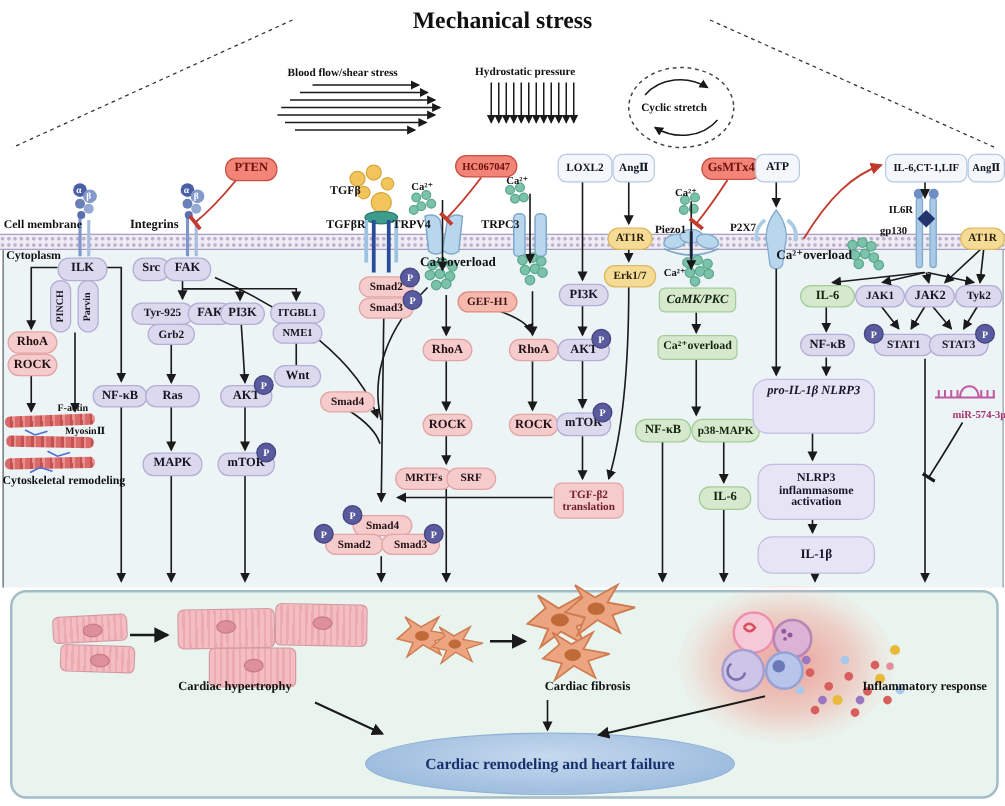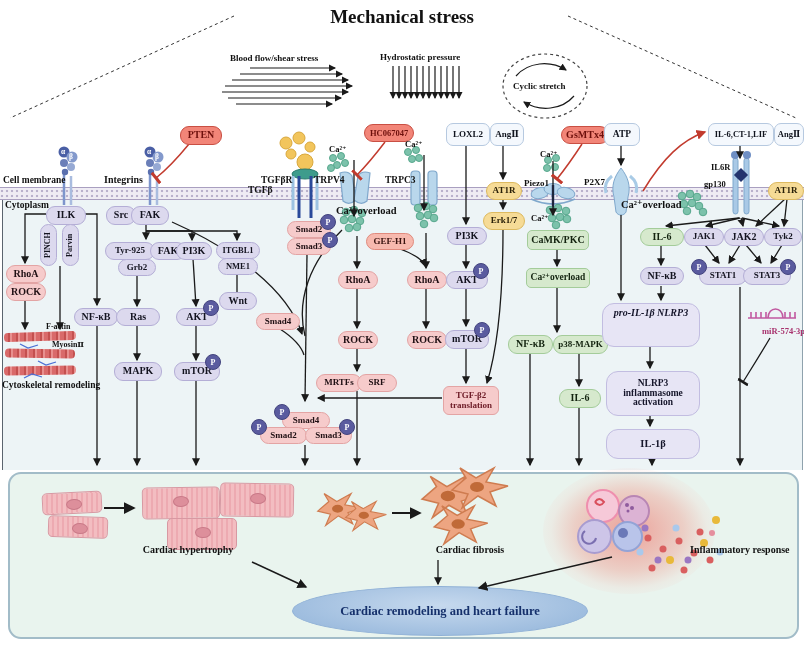--- a/index.html
+++ b/index.html
@@ -411,21 +411,21 @@
   <div class="pbadge" style="left:203px;top:300px;">P</div>
   <div class="n lav" style="left:219px;top:292px;width:36px;height:16px;">Wnt</div>
   <div class="n lav" style="left:114px;top:362px;width:46px;height:17px;">MAPK</div>
   <div class="n lav" style="left:174px;top:362px;width:44px;height:17px;">mTOR</div>
   <div class="pbadge" style="left:205px;top:354px;">P</div>
 
   <div class="lbl" style="left:46px;top:322px;font-size:8px;">F-actin</div>
   <div class="lbl" style="left:52px;top:339px;font-size:8px;">MyosinⅡ</div>
   <div class="lbl" style="left:2px;top:380px;font-size:9.5px;">Cytoskeletal remodeling</div>
 
-  <div class="lbl" style="left:248px;top:148px;font-size:9.5px;margin-top:37px;">TGFβ</div>
+  <div class="lbl" style="left:264px;top:148px;font-size:9.5px;">TGFβ</div>
   <div class="lbl" style="left:261px;top:175px;font-size:9.5px;">TGFβR</div>
   <div class="lbl" style="left:314px;top:175px;font-size:9.5px;">TRPV4</div>
   <div class="lbl" style="left:329px;top:144px;font-size:8.5px;">Ca²⁺</div>
   <div class="lbl" style="left:405px;top:139px;font-size:8.5px;">Ca²⁺</div>
   <div class="lbl" style="left:385px;top:175px;font-size:9.5px;">TRPC3</div>
   <div class="lbl" style="left:336px;top:204px;font-size:10.5px;">Ca²⁺overload</div>
 
   <div class="n pink" style="left:287px;top:221px;width:42px;height:15px;font-size:9px;">Smad2</div>
   <div class="pbadge" style="left:320px;top:214px;">P</div>
   <div class="n pink" style="left:287px;top:238px;width:42px;height:15px;font-size:9px;">Smad3</div>
@@ -458,21 +458,21 @@
   <div class="n pink" style="left:443px;top:386px;width:54px;height:27px;font-size:9px;flex-direction:column;color:#6e1d28;border-radius:6px;">
     <span style="display:block;">TGF-β2</span>
     <span style="display:block;">translation</span>
   </div>
 
   <div class="lbl" style="left:540px;top:149px;font-size:8.5px;">Ca²⁺</div>
   <div class="lbl" style="left:524px;top:178px;font-size:9px;">Piezo1</div>
   <div class="lbl" style="left:584px;top:177px;font-size:9px;">P2X7</div>
   <div class="lbl" style="left:531px;top:213px;font-size:8.5px;">Ca²⁺</div>
   <div class="n whitebox" style="left:604px;top:123px;width:34px;height:21px;font-size:9.5px;">ATP</div>
-  <div class="n green" style="left:527px;top:230px;width:60px;height:18px;border-radius:5px;">CaMK/PKC</div>
+  <div class="n green" style="left:527px;top:230px;width:60px;height:18px;border-radius:5px;font-style:italic;">CaMK/PKC</div>
   <div class="n green" style="left:526px;top:268px;width:62px;height:18px;border-radius:5px;font-size:9.5px;">Ca²⁺overload</div>
   <div class="n green" style="left:508px;top:335px;width:43px;height:17px;">NF-κB</div>
   <div class="n green" style="left:553px;top:335px;width:53px;height:17px;font-size:9px;">p38-MAPK</div>
   <div class="n green" style="left:559px;top:389px;width:40px;height:17px;">IL-6</div>
 
   <div class="lbl" style="left:621px;top:198px;font-size:10.5px;">Ca²⁺overload</div>
   <div class="n whitebox" style="left:708px;top:123px;width:64px;height:21px;font-size:8.5px;">IL-6,CT-1,LIF</div>
   <div class="n whitebox" style="left:774px;top:123px;width:28px;height:21px;font-size:8.5px;">AngⅡ</div>
   <div class="lbl" style="left:711px;top:162px;font-size:8.5px;">IL6R</div>
   <div class="lbl" style="left:704px;top:179px;font-size:8.5px;">gp130</div>

